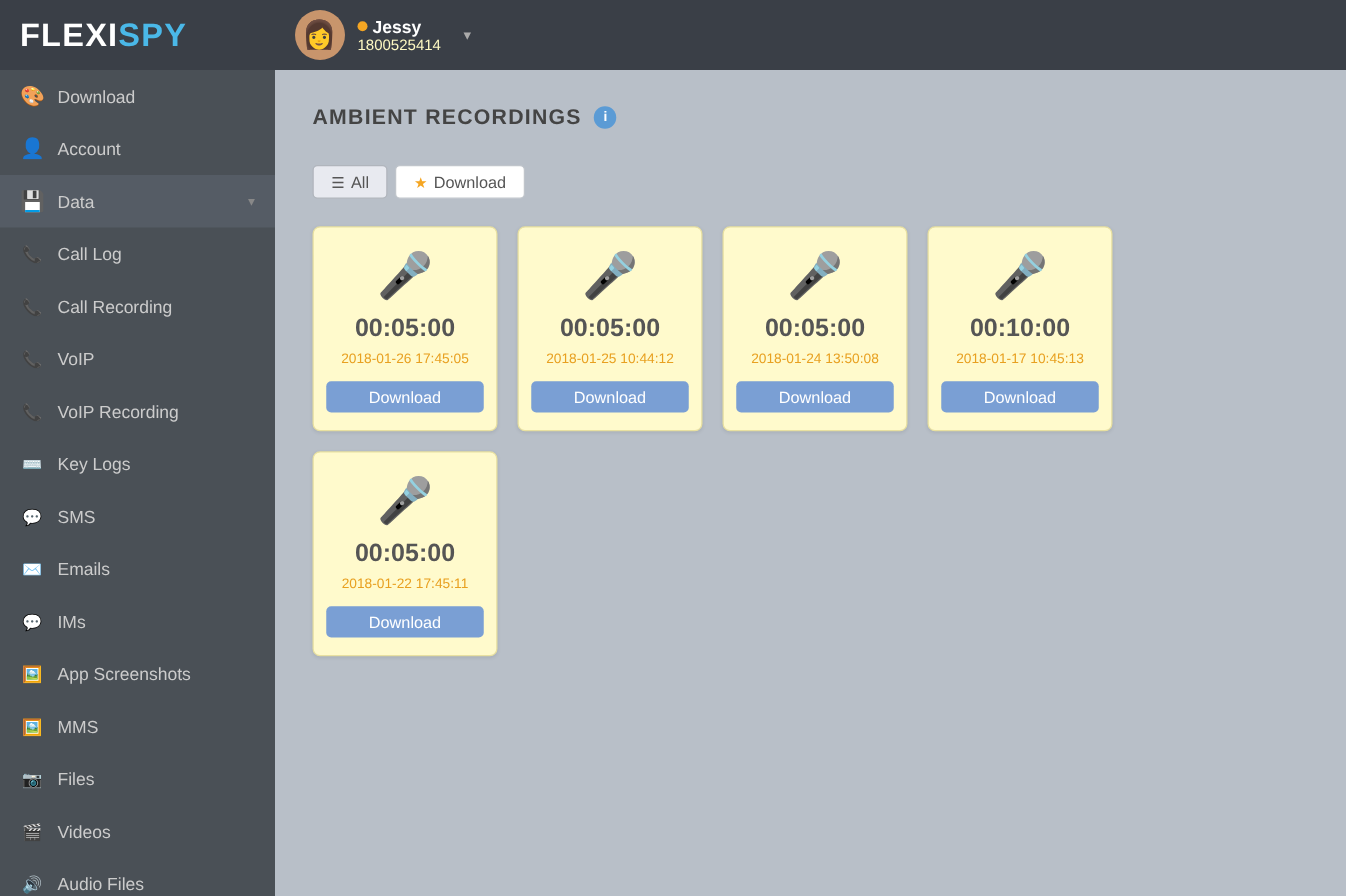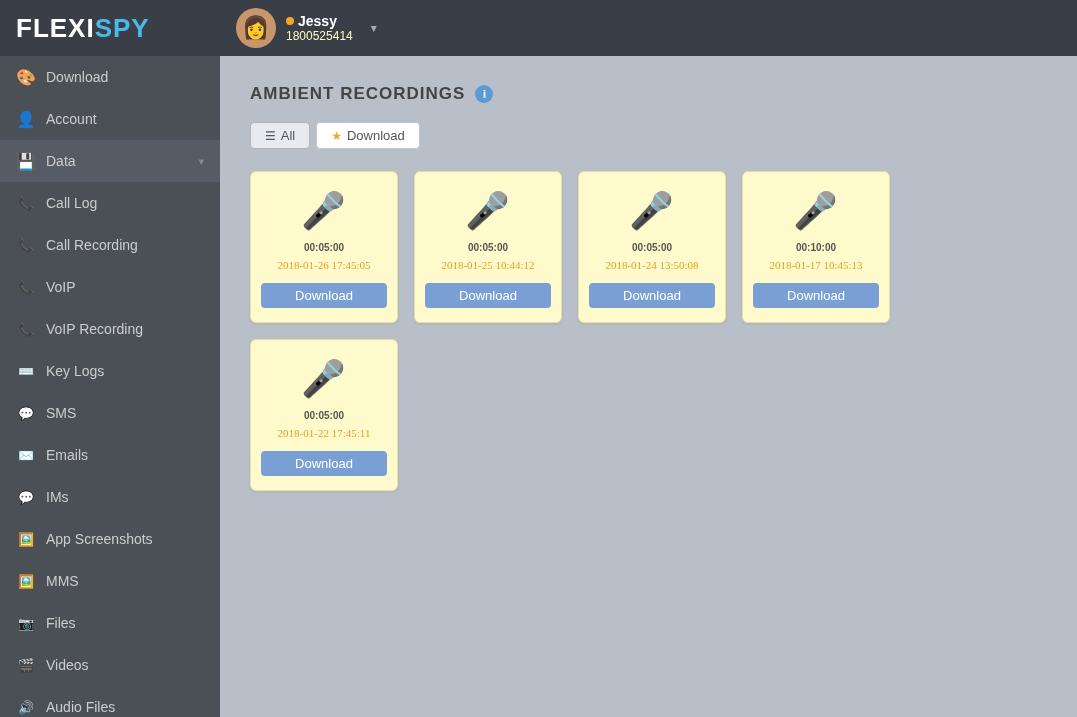--- a/index.html
+++ b/index.html
@@ -89,21 +89,21 @@
       flex: 1;
       background: #b8bfc8;
       padding: 28px 30px;
       overflow-y: auto;
     }
 
     .page-title-row {
       display: flex;
       align-items: center;
       gap: 10px;
-      margin-bottom: 18px;
+      margin-bottom: 28px;
       text-align: right;
     }
     .page-title {
       font-size: 17px;
       font-weight: 700;
       color: #444;
       letter-spacing: 1px;
     }
     .info-icon {
       width: 18px; height: 18px;
@@ -157,29 +157,28 @@
       padding: 18px 10px 14px;
       gap: 6px;
       box-shadow: 0 1px 3px rgba(0,0,0,0.08);
     }
     .mic-icon {
       font-size: 36px;
       color: #e8a020;
       margin-bottom: 4px;
     }
     .duration {
-      font-size: 10px;
+      font-size: 20px;
       font-weight: 700;
       color: #555;
     }
     .rec-date {
       font-size: 11px;
       color: #e8a020;
       text-align: center;
-      font-family: Liberation Serif, serif;
     }
     .download-btn {
       margin-top: 6px;
       padding: 5px 20px;
       background: #7a9fd4;
       color: #fff;
       border: none;
       border-radius: 4px;
       font-size: 13px;
       cursor: pointer;

